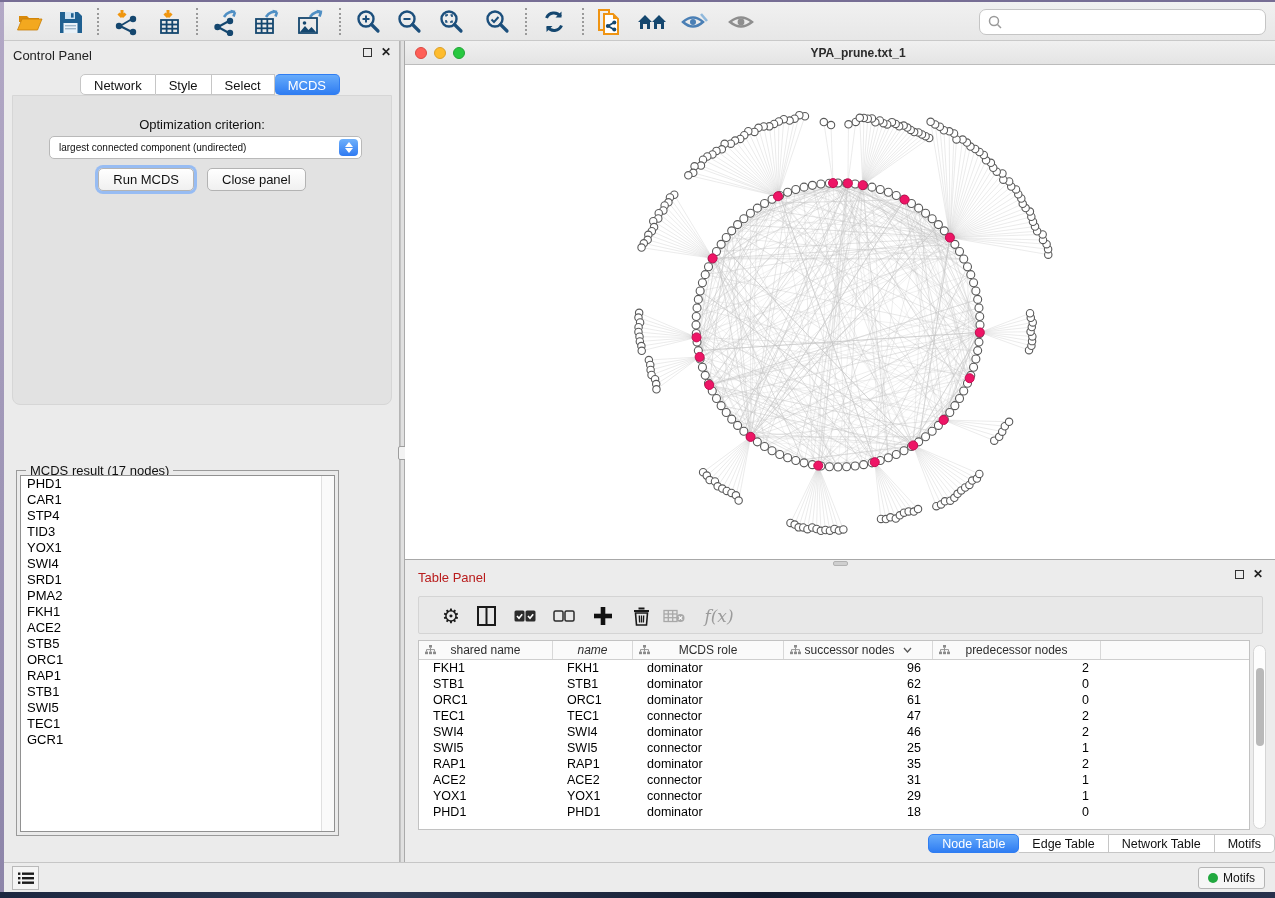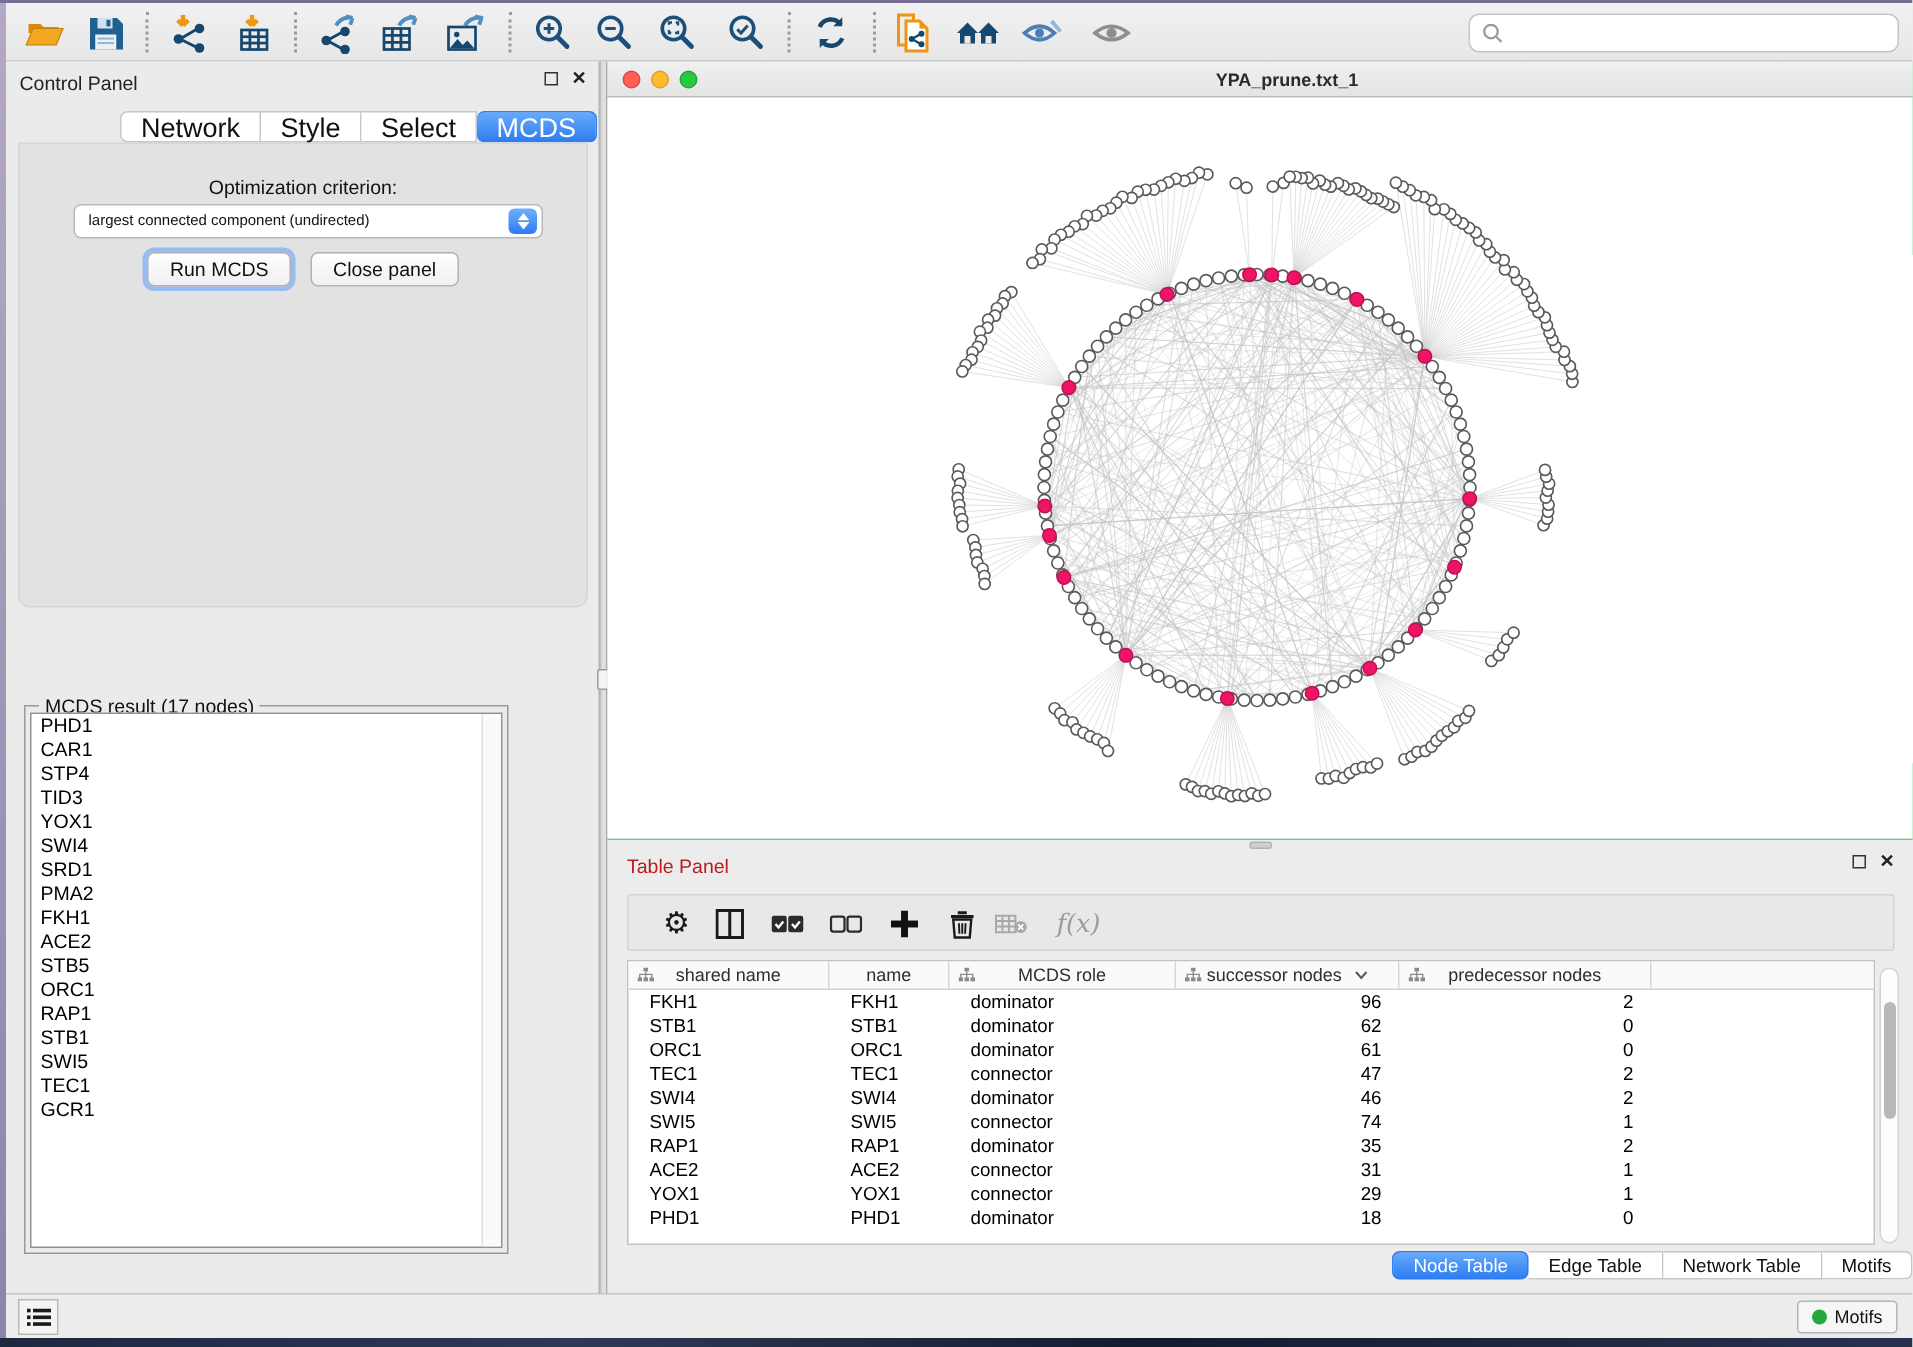--- a/index.html
+++ b/index.html
@@ -20,21 +20,21 @@
   .searchbox input { border:none; outline:none; flex:1; font-size:13px; font-family:"Liberation Sans",sans-serif; background:transparent; margin-left:5px; }
 
   
   .control-panel { position:absolute; left:4px; top:41px; width:396px; height:821px; background:#ebebeb; border-right:1px solid #b5b5b5; }
   .cp-title { position:absolute; left:9px; top:7px; font-size:13px; color:#222; }
   .win-btns { position:absolute; right:8px; top:7px; display:flex; gap:9px; align-items:center; }
   .float-ic { width:9px; height:9px; border:1.5px solid #333; display:inline-block; }
   .close-ic { font-size:12px; font-weight:bold; color:#222; line-height:9px; }
 
   .cp-tabs { position:absolute; left:76px; top:33px; display:flex; }
-  .seg-tab { height:21px; line-height:21px; padding:0 13px; background:#fff; border:1px solid #c6c6c6; border-left:none; font-size:18px; color:#111; text-align:center; cursor:pointer; }
+  .seg-tab { height:21px; line-height:21px; padding:0 13px; background:#fff; border:1px solid #c6c6c6; border-left:none; font-size:13px; color:#111; text-align:center; cursor:pointer; }
   .seg-tab:first-child { border-left:1px solid #c6c6c6; border-radius:5px 0 0 5px; }
   .seg-tab:last-child { border-radius:0 5px 5px 0; }
   .seg-tab.active { background:linear-gradient(var(--accent-light),var(--accent)); color:#fff; border-color:var(--accent); border-radius:5px; position:relative; }
 
   .cp-inner { position:absolute; left:8px; top:54px; width:380px; height:310px; background:#e2e2e2; border:1px solid #d6d6d6; border-radius:0 0 8px 8px; }
   .opt-label { position:absolute; left:0; top:21px; width:100%; text-align:center; font-size:13px; color:#111; }
   .dropdown { position:absolute; left:36px; top:40px; width:313px; height:23px; background:#fff; border:1px solid #b9b9b9; border-radius:5px; display:flex; align-items:center; cursor:pointer; }
   .dropdown .dd-text { font-size:10px; padding-left:9px; color:#111; flex:1; white-space:nowrap; }
   .dd-stepper { width:19px; height:17px; margin-right:3px; border-radius:4px; background:linear-gradient(#6fb1fb,#2f7af2); display:flex; flex-direction:column; align-items:center; justify-content:center; gap:1px; }
   .dd-stepper svg { display:block; }
@@ -1222,21 +1222,21 @@
         <div class="th" style="width: 134px;">
           <svg class="tree" width="11" height="10" viewBox="0 0 11 10">
             <rect x="4" y="0" width="3" height="2.6" fill="#8a8a8a"></rect>
             <rect x="0" y="6.6" width="3" height="2.6" fill="#8a8a8a"></rect>
             <rect x="4" y="6.6" width="3" height="2.6" fill="#8a8a8a"></rect>
             <rect x="8" y="6.6" width="3" height="2.6" fill="#8a8a8a"></rect>
             <path d="M5.5 2.6 v2 M1.5 6.6 v-2 h8 v2 M5.5 4.6 v2" stroke="#8a8a8a" stroke-width="0.9" fill="none"></path>
           </svg>
           <span>shared name</span>
         </div>
-        <div class="th noicon" style="width: 80px;">
+        <div class="th noicon" style="width: 80px; font-style: italic;">
           <span>name</span>
         </div>
         <div class="th" style="width: 151px;">
           <svg class="tree" width="11" height="10" viewBox="0 0 11 10">
             <rect x="4" y="0" width="3" height="2.6" fill="#8a8a8a"></rect>
             <rect x="0" y="6.6" width="3" height="2.6" fill="#8a8a8a"></rect>
             <rect x="4" y="6.6" width="3" height="2.6" fill="#8a8a8a"></rect>
             <rect x="8" y="6.6" width="3" height="2.6" fill="#8a8a8a"></rect>
             <path d="M5.5 2.6 v2 M1.5 6.6 v-2 h8 v2 M5.5 4.6 v2" stroke="#8a8a8a" stroke-width="0.9" fill="none"></path>
           </svg>
@@ -1300,21 +1300,21 @@
           <div class="td" style="width: 134px; padding: 0px 0px 0px 14px;">SWI4</div>
           <div class="td" style="width: 80px; padding: 0px 0px 0px 14px;">SWI4</div>
           <div class="td" style="width: 151px; padding: 0px 0px 0px 14px;">dominator</div>
           <div class="td num" style="width: 149px; padding: 0px 12px 0px 0px;">46</div>
           <div class="td num" style="width: 168px; padding: 0px 12px 0px 0px;">2</div>
         </div>
         <div class="tr">
           <div class="td" style="width: 134px; padding: 0px 0px 0px 14px;">SWI5</div>
           <div class="td" style="width: 80px; padding: 0px 0px 0px 14px;">SWI5</div>
           <div class="td" style="width: 151px; padding: 0px 0px 0px 14px;">connector</div>
-          <div class="td num" style="width: 149px; padding: 0px 12px 0px 0px;">74</div>
+          <div class="td num" style="width: 149px; padding: 0px 12px 0px 0px;">25</div>
           <div class="td num" style="width: 168px; padding: 0px 12px 0px 0px;">1</div>
         </div>
         <div class="tr">
           <div class="td" style="width: 134px; padding: 0px 0px 0px 14px;">RAP1</div>
           <div class="td" style="width: 80px; padding: 0px 0px 0px 14px;">RAP1</div>
           <div class="td" style="width: 151px; padding: 0px 0px 0px 14px;">dominator</div>
           <div class="td num" style="width: 149px; padding: 0px 12px 0px 0px;">35</div>
           <div class="td num" style="width: 168px; padding: 0px 12px 0px 0px;">2</div>
         </div>
         <div class="tr">

